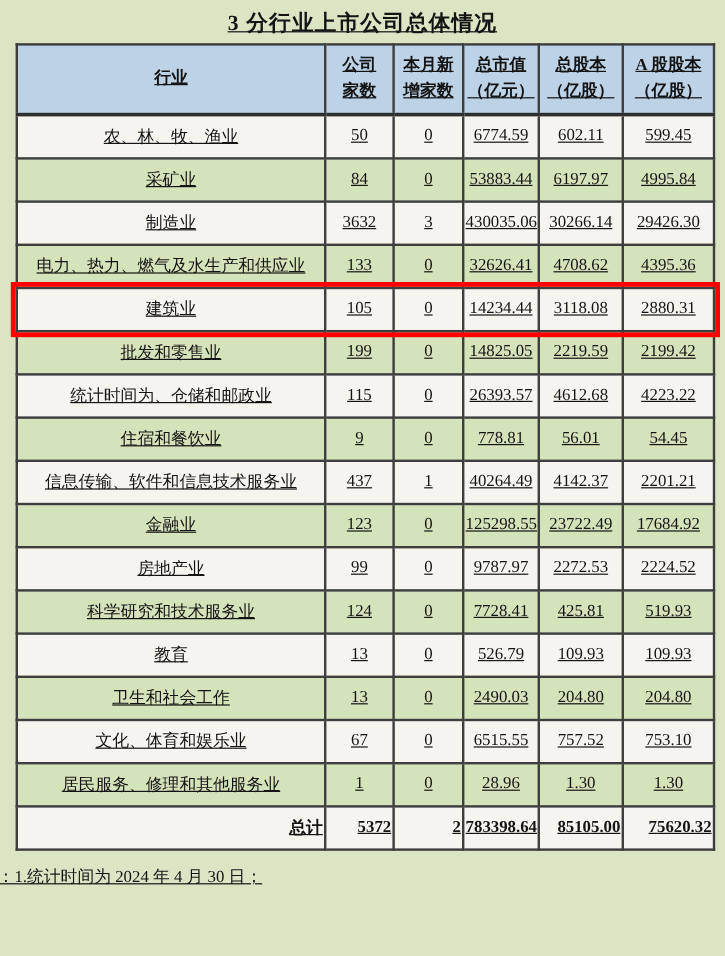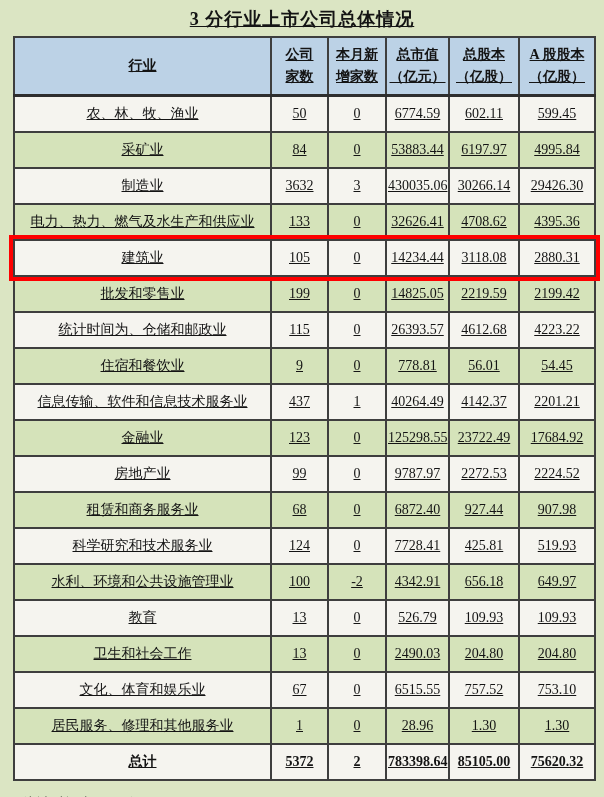--- a/index.html
+++ b/index.html
@@ -50,21 +50,21 @@
     background: #BCD2E6;
     font-weight: bold;
     white-space: pre-line;
     height: 52px;
     line-height: 1.55;
     border-bottom: 3px solid #2e2e2e;
   }
   tbody td { height: 30px; }
   tbody tr:nth-child(odd) td { background: #F5F4EF; }
   tbody tr:nth-child(even) td { background: #D5E3BA; }
-  tbody tr.total td { font-weight: bold; }
+  tbody tr.total td { font-weight: bold; text-align: right; }
   tbody tr.highlight {
     outline: 4px solid #FE0000;
     outline-offset: 1px;
   }
   .notes {
     margin-top: 6px;
     padding-left: 10px;
     font-size: 14px;
     line-height: 21px;
   }
@@ -184,42 +184,26 @@
         </tr>
         <tr>
           <td>房地产业</td>
           <td>99</td>
           <td>0</td>
           <td>9787.97</td>
           <td>2272.53</td>
           <td>2224.52</td>
         </tr>
         <tr>
-          <td>租赁和商务服务业</td>
-          <td>68</td>
-          <td>0</td>
-          <td>6872.40</td>
-          <td>927.44</td>
-          <td>907.98</td>
-        </tr>
-        <tr>
           <td>科学研究和技术服务业</td>
           <td>124</td>
           <td>0</td>
           <td>7728.41</td>
           <td>425.81</td>
           <td>519.93</td>
-        </tr>
-        <tr>
-          <td>水利、环境和公共设施管理业</td>
-          <td>100</td>
-          <td>-2</td>
-          <td>4342.91</td>
-          <td>656.18</td>
-          <td>649.97</td>
         </tr>
         <tr>
           <td>教育</td>
           <td>13</td>
           <td>0</td>
           <td>526.79</td>
           <td>109.93</td>
           <td>109.93</td>
         </tr>
         <tr>

